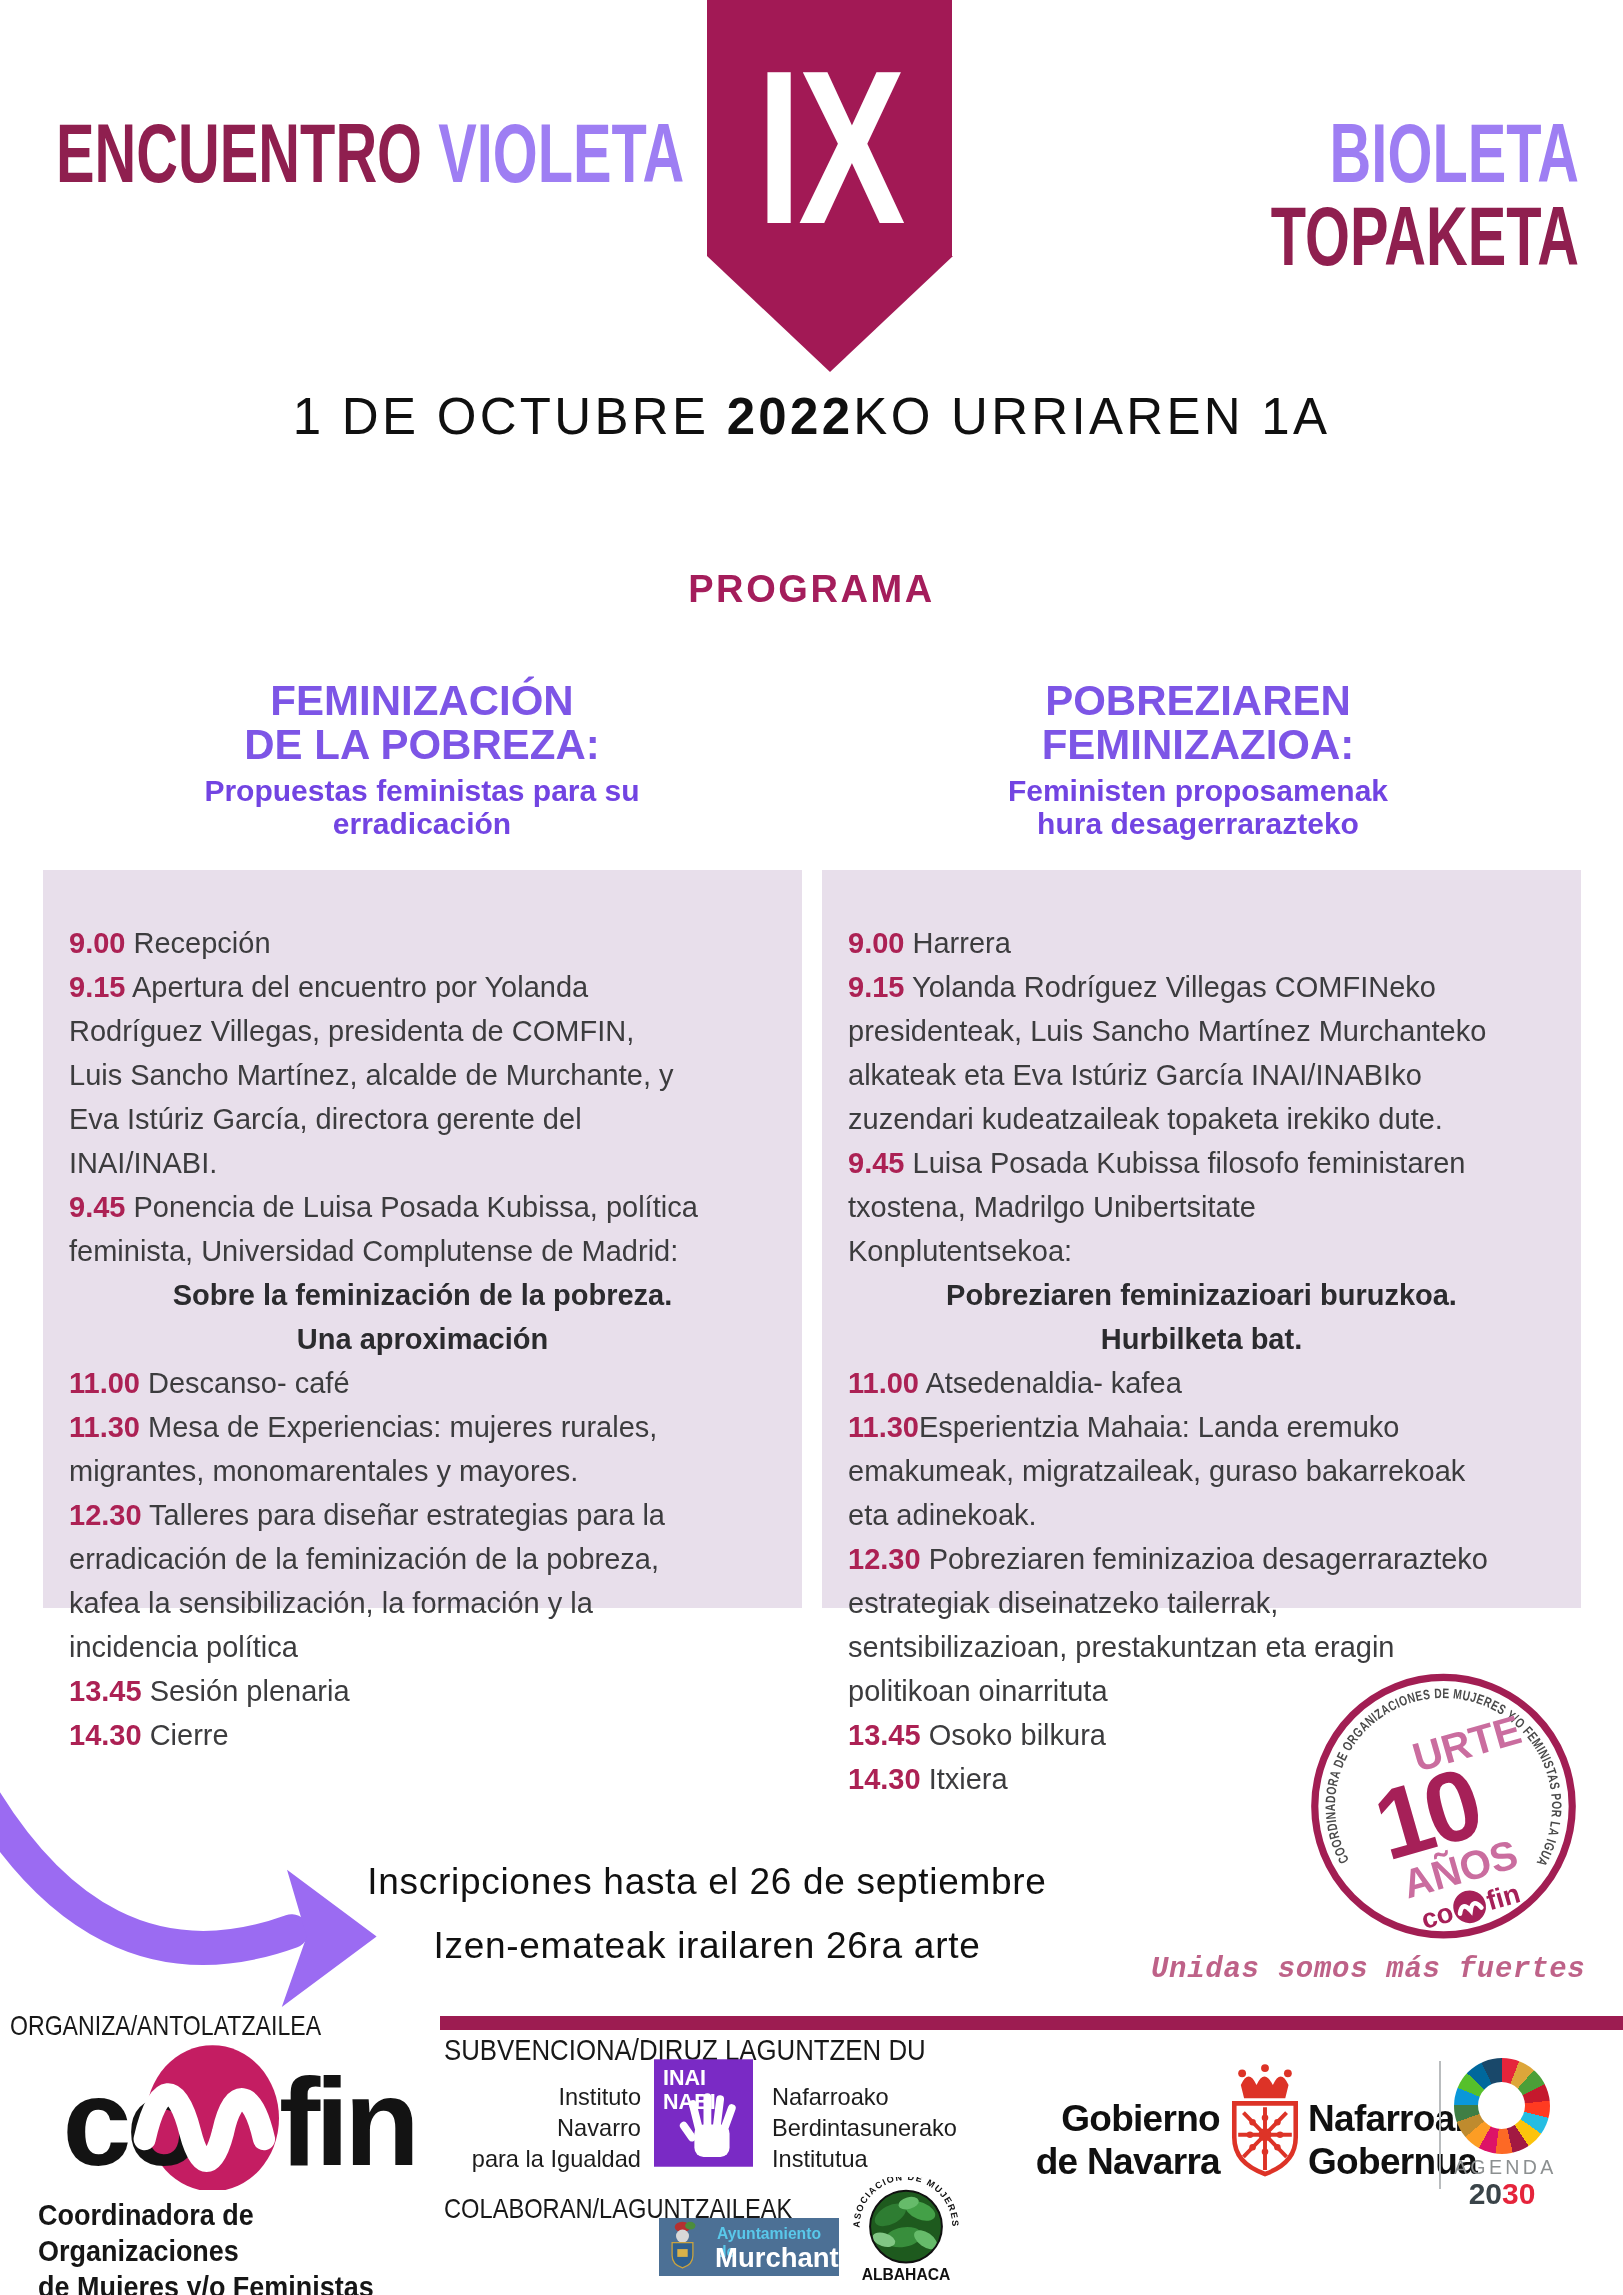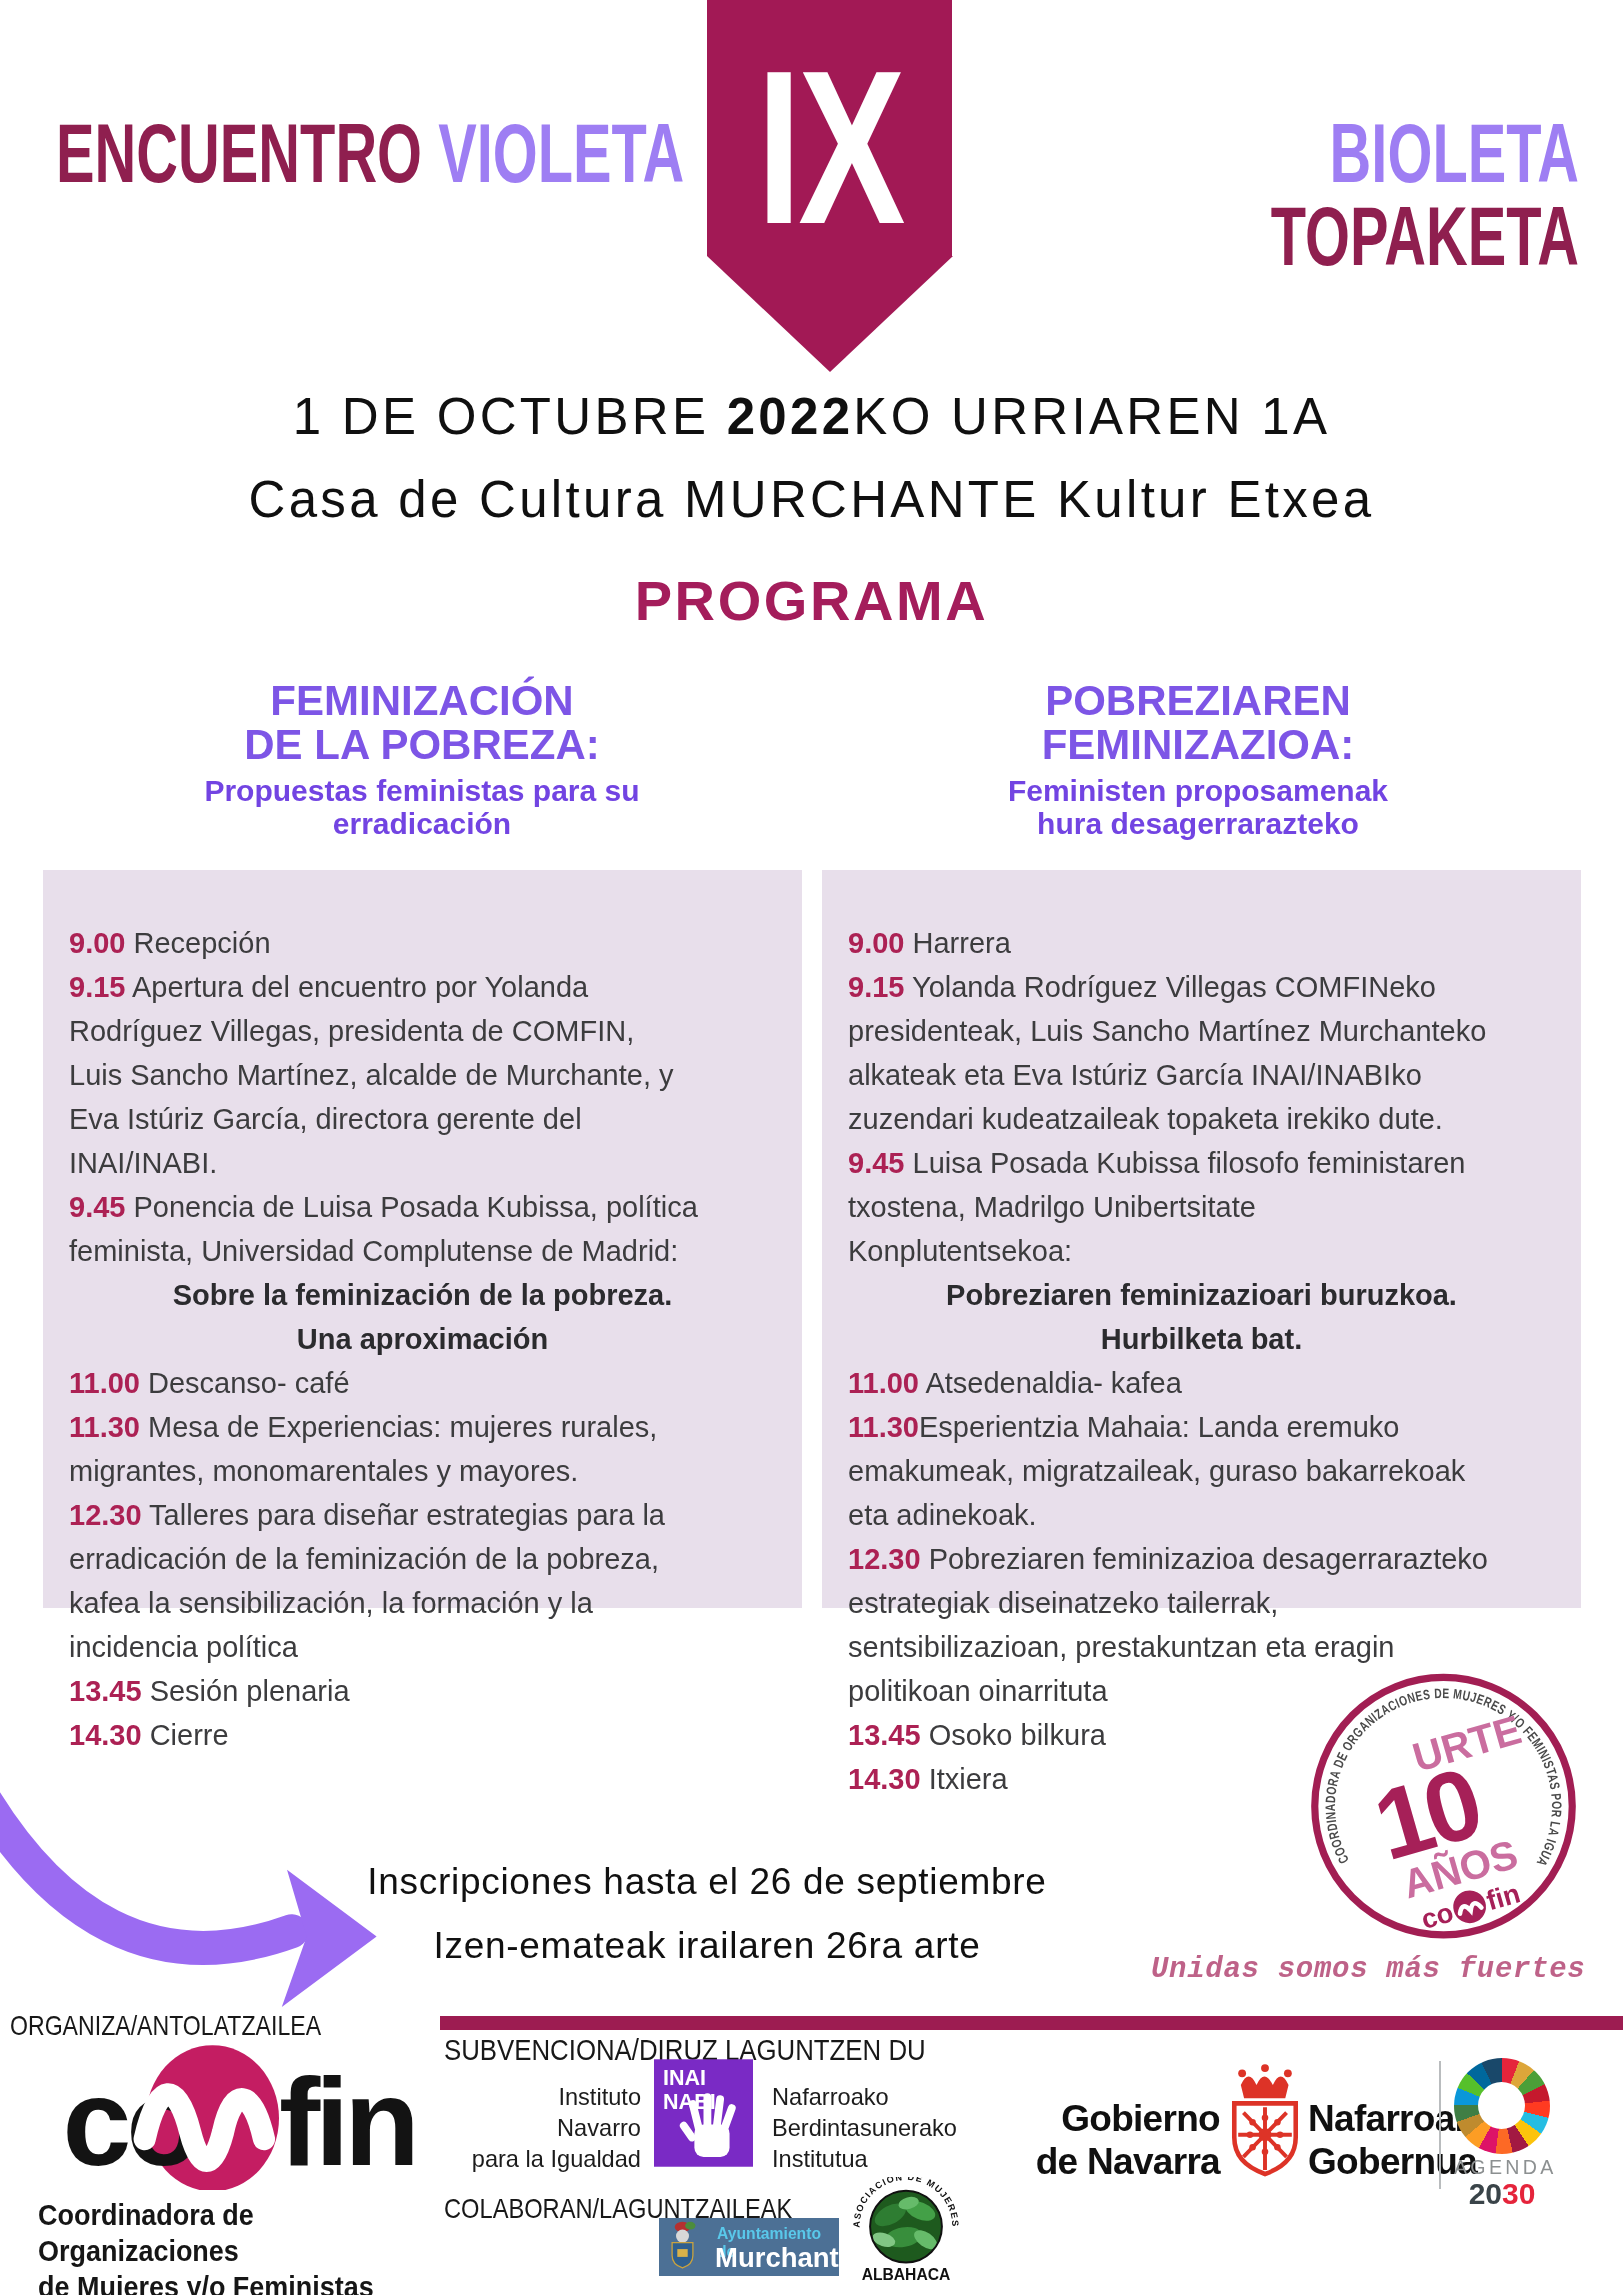--- a/index.html
+++ b/index.html
@@ -21,21 +21,21 @@
   .title-right{left:935px;top:111px;width:644px;text-align:right;transform:scale(0.85,1.22);transform-origin:right top;}
   .maroon-t{color:#8F1F4F;}
   .violet-t{color:#9E7EF3;}
 
   .dateline{left:0;top:387px;width:1623px;text-align:center;color:#101010;
       font-size:51px;font-weight:400;letter-spacing:3.3px;}
   .dateline b{font-weight:700;}
   .venue{left:0;top:470px;width:1623px;text-align:center;color:#101010;
       font-size:51px;font-weight:400;letter-spacing:3.3px;}
   .programa{left:0;top:568px;width:1623px;text-align:center;color:#A41D5B;
-      font-size:56px;font-weight:700;letter-spacing:2.6px;}
+      font-size:38px;font-weight:700;letter-spacing:2.6px;}
 
   
   .colhead{width:726px;text-align:center;}
   .colhead .t{font-size:42px;font-weight:700;color:#7D55E6;line-height:44px;}
   .colhead .s{margin-top:6.5px;font-size:30px;font-weight:700;color:#7244E2;line-height:33px;}
   .colhead-left{left:59px;top:679px;}
   .colhead-right{left:835px;top:679px;}
 
   
   .box{width:759px;height:738px;background:#E8DFEB;}
@@ -105,21 +105,20 @@
 <div class="page">
 
   <div class="abs pennant-rect"></div>
   <div class="abs pennant-tri"></div>
   <div class="abs banner-ix">IX</div>
 
   <div class="abs title title-left"><span class="maroon-t">ENCUENTRO </span><span class="violet-t">VIOLETA</span></div>
   <div class="abs title title-right"><span class="violet-t">BIOLETA </span><span class="maroon-t">TOPAKETA</span></div>
 
   <div class="abs dateline"><span>1 DE OCTUBRE </span><b>2022</b><span>KO URRIAREN 1A</span></div>
-  <div class="abs venue">Casa de Cultura MURCHANTE Kultur Etxea</div>
   <div class="abs programa">PROGRAMA</div>
 
   <div class="abs colhead colhead-left">
     <div class="t pre">FEMINIZACIÓN
 DE LA POBREZA:</div>
     <div class="s pre">Propuestas feministas para su
 erradicación</div>
   </div>
   <div class="abs colhead colhead-right">
     <div class="t pre">POBREZIAREN

